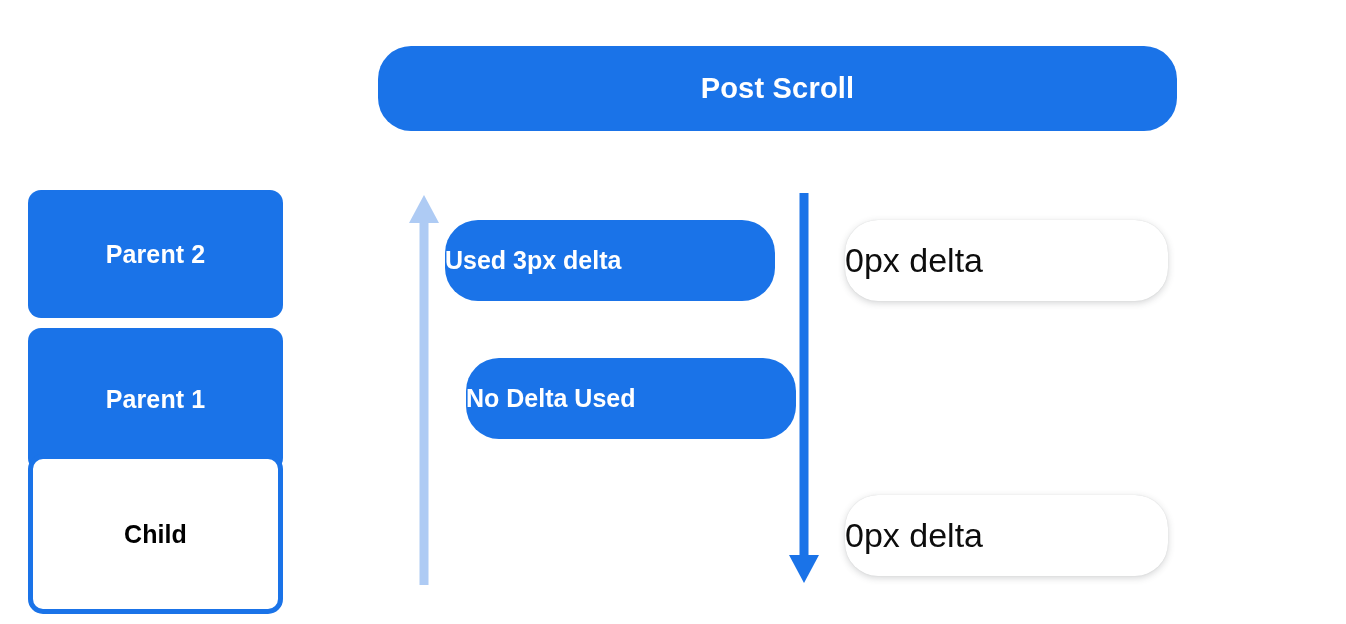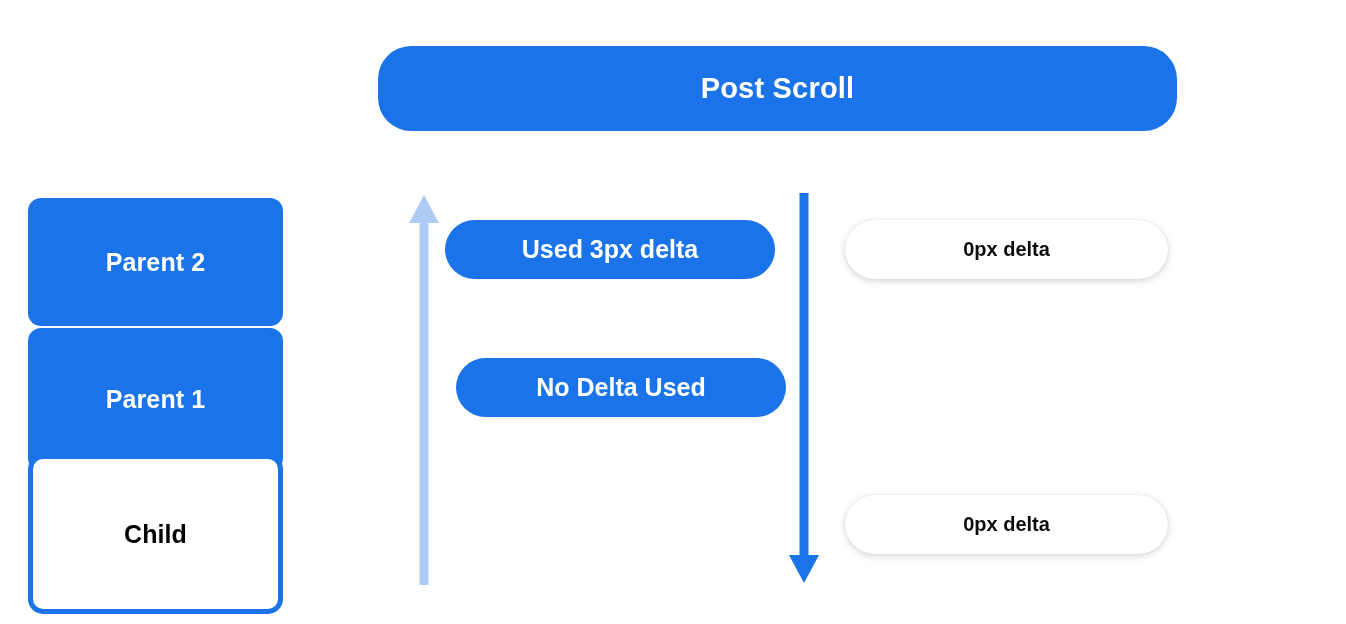--- a/index.html
+++ b/index.html
@@ -61,61 +61,60 @@
     color: #000000;
     border-radius: 15px;
   }
   .node-label {
     font-size: 25px;
     font-weight: bold;
     letter-spacing: 0.1px;
   }
   .node-box.outlined .node-label { font-weight: bold; }
 
-  #node-parent2 { top: 198px; height: 128px; }
+  #node-parent2 { top: 190px; height: 128px; }
   #node-parent1 { top: 328px; height: 143px; }
   #node-child   { top: 454px; height: 160px; }
 
   
   .arrow {
     position: absolute;
   }
   #arrow-up   { left: 405px; top: 193px; }
   #arrow-down { left: 785px; top: 193px; }
 
   
   .pill {
     position: absolute;
-    height: 59px;
+    height: 81px;
     border-radius: 33px;
     display: flex;
     align-items: center;
-    justify-content: center;
     box-sizing: border-box;
   }
   .pill-blue {
     background: #1a73e8;
   }
   .pill-blue .pill-label {
     color: #ffffff;
     font-size: 25px;
     font-weight: bold;
   }
   .pill-white {
     background: #ffffff;
     box-shadow: 0 2px 7px rgba(60,64,67,0.22), 0 0 1px rgba(60,64,67,0.18);
   }
   .pill-white .pill-label {
     color: #0d0d0d;
-    font-size: 20px;
-    font-weight: bold;
+    font-size: 34px;
+    font-weight: normal;
   }
 
   #pill-used-delta   { left: 445px; top: 220px; width: 330px; }
-  #pill-no-delta     { left: 456px; top: 358px; width: 330px; }
+  #pill-no-delta     { left: 466px; top: 358px; width: 330px; }
   #pill-delta-top    { left: 845px; top: 220px; width: 323px; }
   #pill-delta-bottom { left: 845px; top: 495px; width: 323px; }
 </style>
 </head>
 <body>
 
 <div id="stage">
 
   <div class="banner">
     <span class="banner-label">Post Scroll</span>

